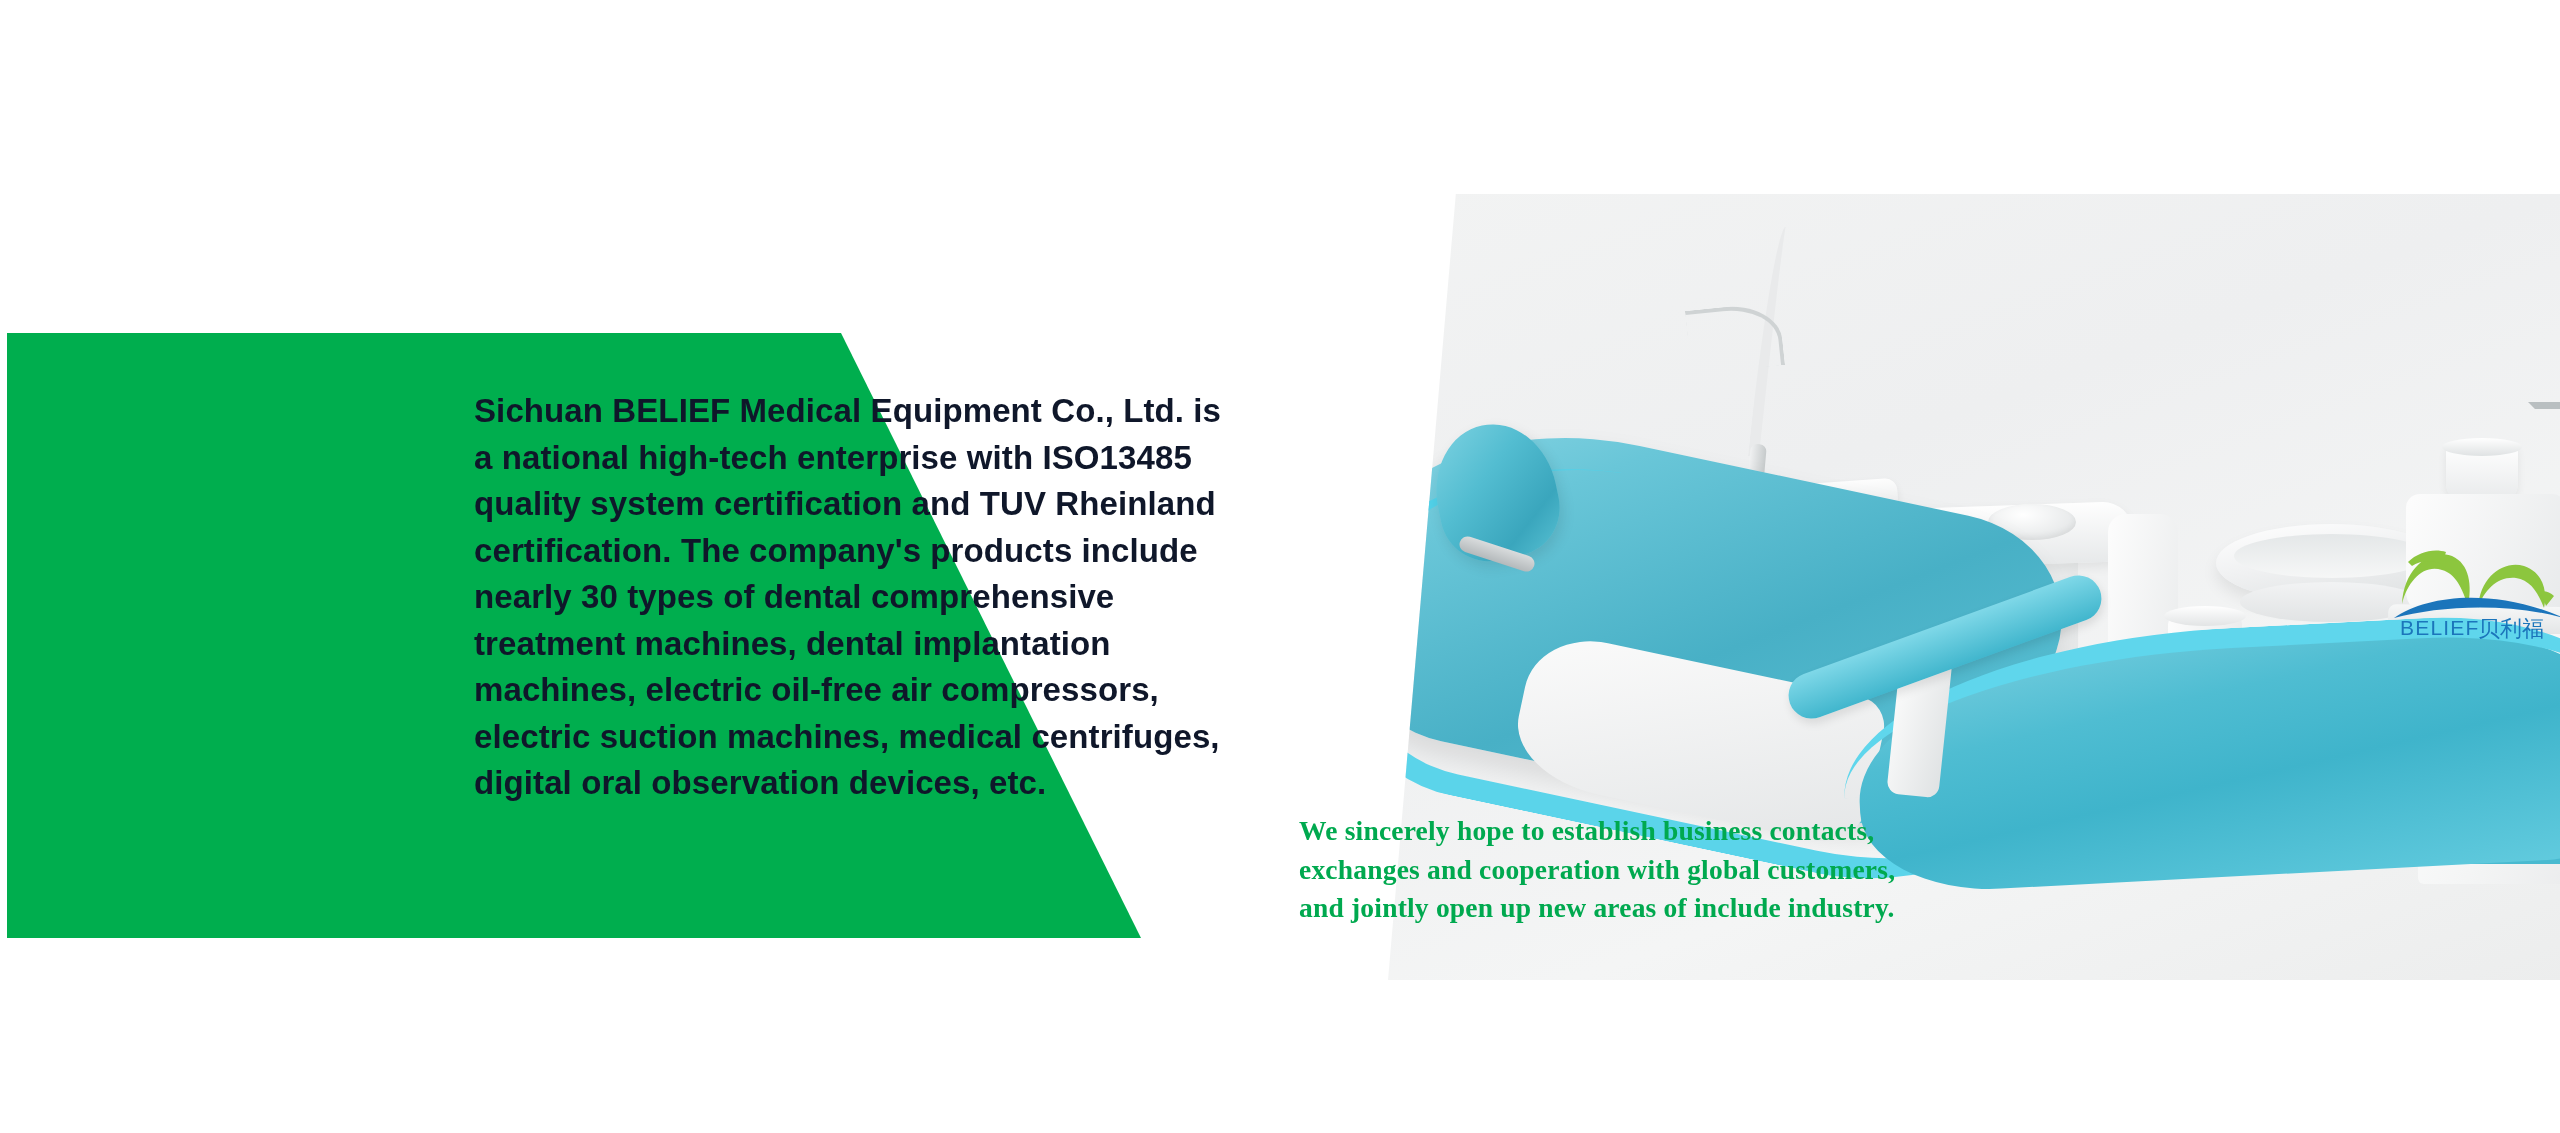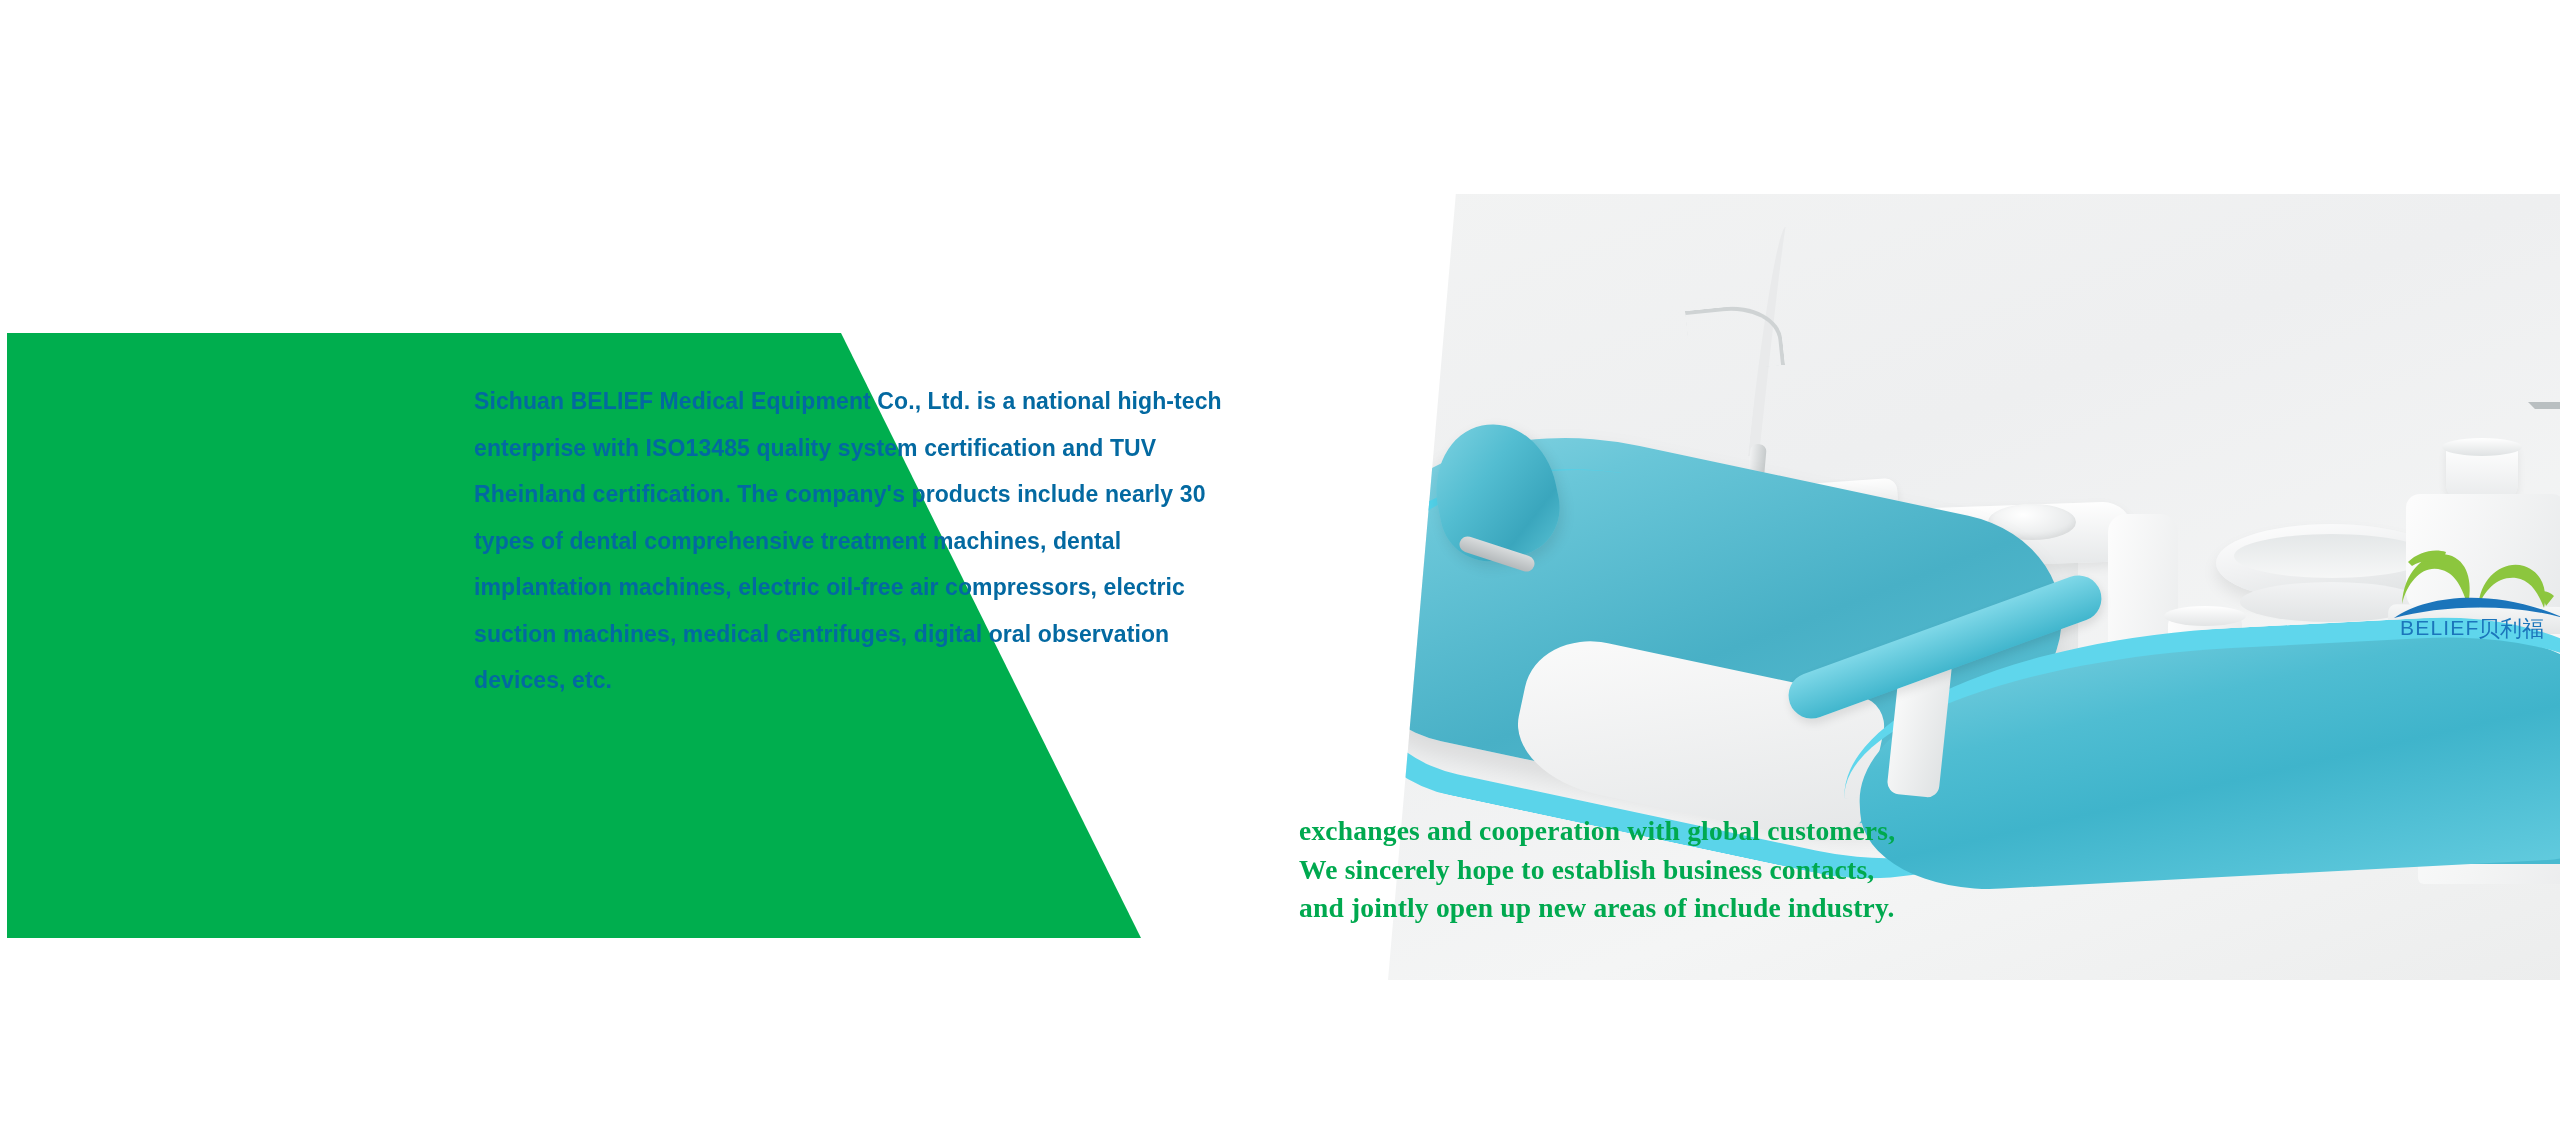--- a/index.html
+++ b/index.html
@@ -419,22 +419,22 @@
     height: 605px;
     background: #00ae4e;
     -webkit-clip-path: polygon(0% 0%, 69.5% 0%, 94.5% 100%, 0% 100%);
     clip-path: polygon(0% 0%, 69.5% 0%, 94.5% 100%, 0% 100%);
   }
   .green-copy {
     position: absolute;
     left: 474px;
     top: 355px;
     width: 760px;
-    color: #0369a1;
-    font-size: 23px;
+    color: #0f172a;
+    font-size: 33px;
     font-weight: bold;
     line-height: 46.5px;
     letter-spacing: .1px;
   }
 
   
   .tagline {
     position: absolute;
     left: 1299px;
     top: 812px;
@@ -509,18 +509,18 @@
       </div>
 
     </div>
   </div>
 
   <div class="green-block"></div>
 
   <p class="green-copy">Sichuan BELIEF Medical Equipment Co., Ltd. is a national high-tech enterprise with ISO13485 quality system certification and TUV Rheinland certification. The company's products include nearly 30 types of dental comprehensive treatment machines, dental implantation machines, electric oil-free air compressors, electric suction machines, medical centrifuges, digital oral observation devices, etc.</p>
 
   <div class="tagline">
+    <span class="tagline-line">We sincerely hope to establish business contacts,</span>
     <span class="tagline-line">exchanges and cooperation with global customers,</span>
-    <span class="tagline-line">We sincerely hope to establish business contacts,</span>
     <span class="tagline-line">and jointly open up new areas of include industry.</span>
   </div>
 
 </div>
 
 </body></html>

